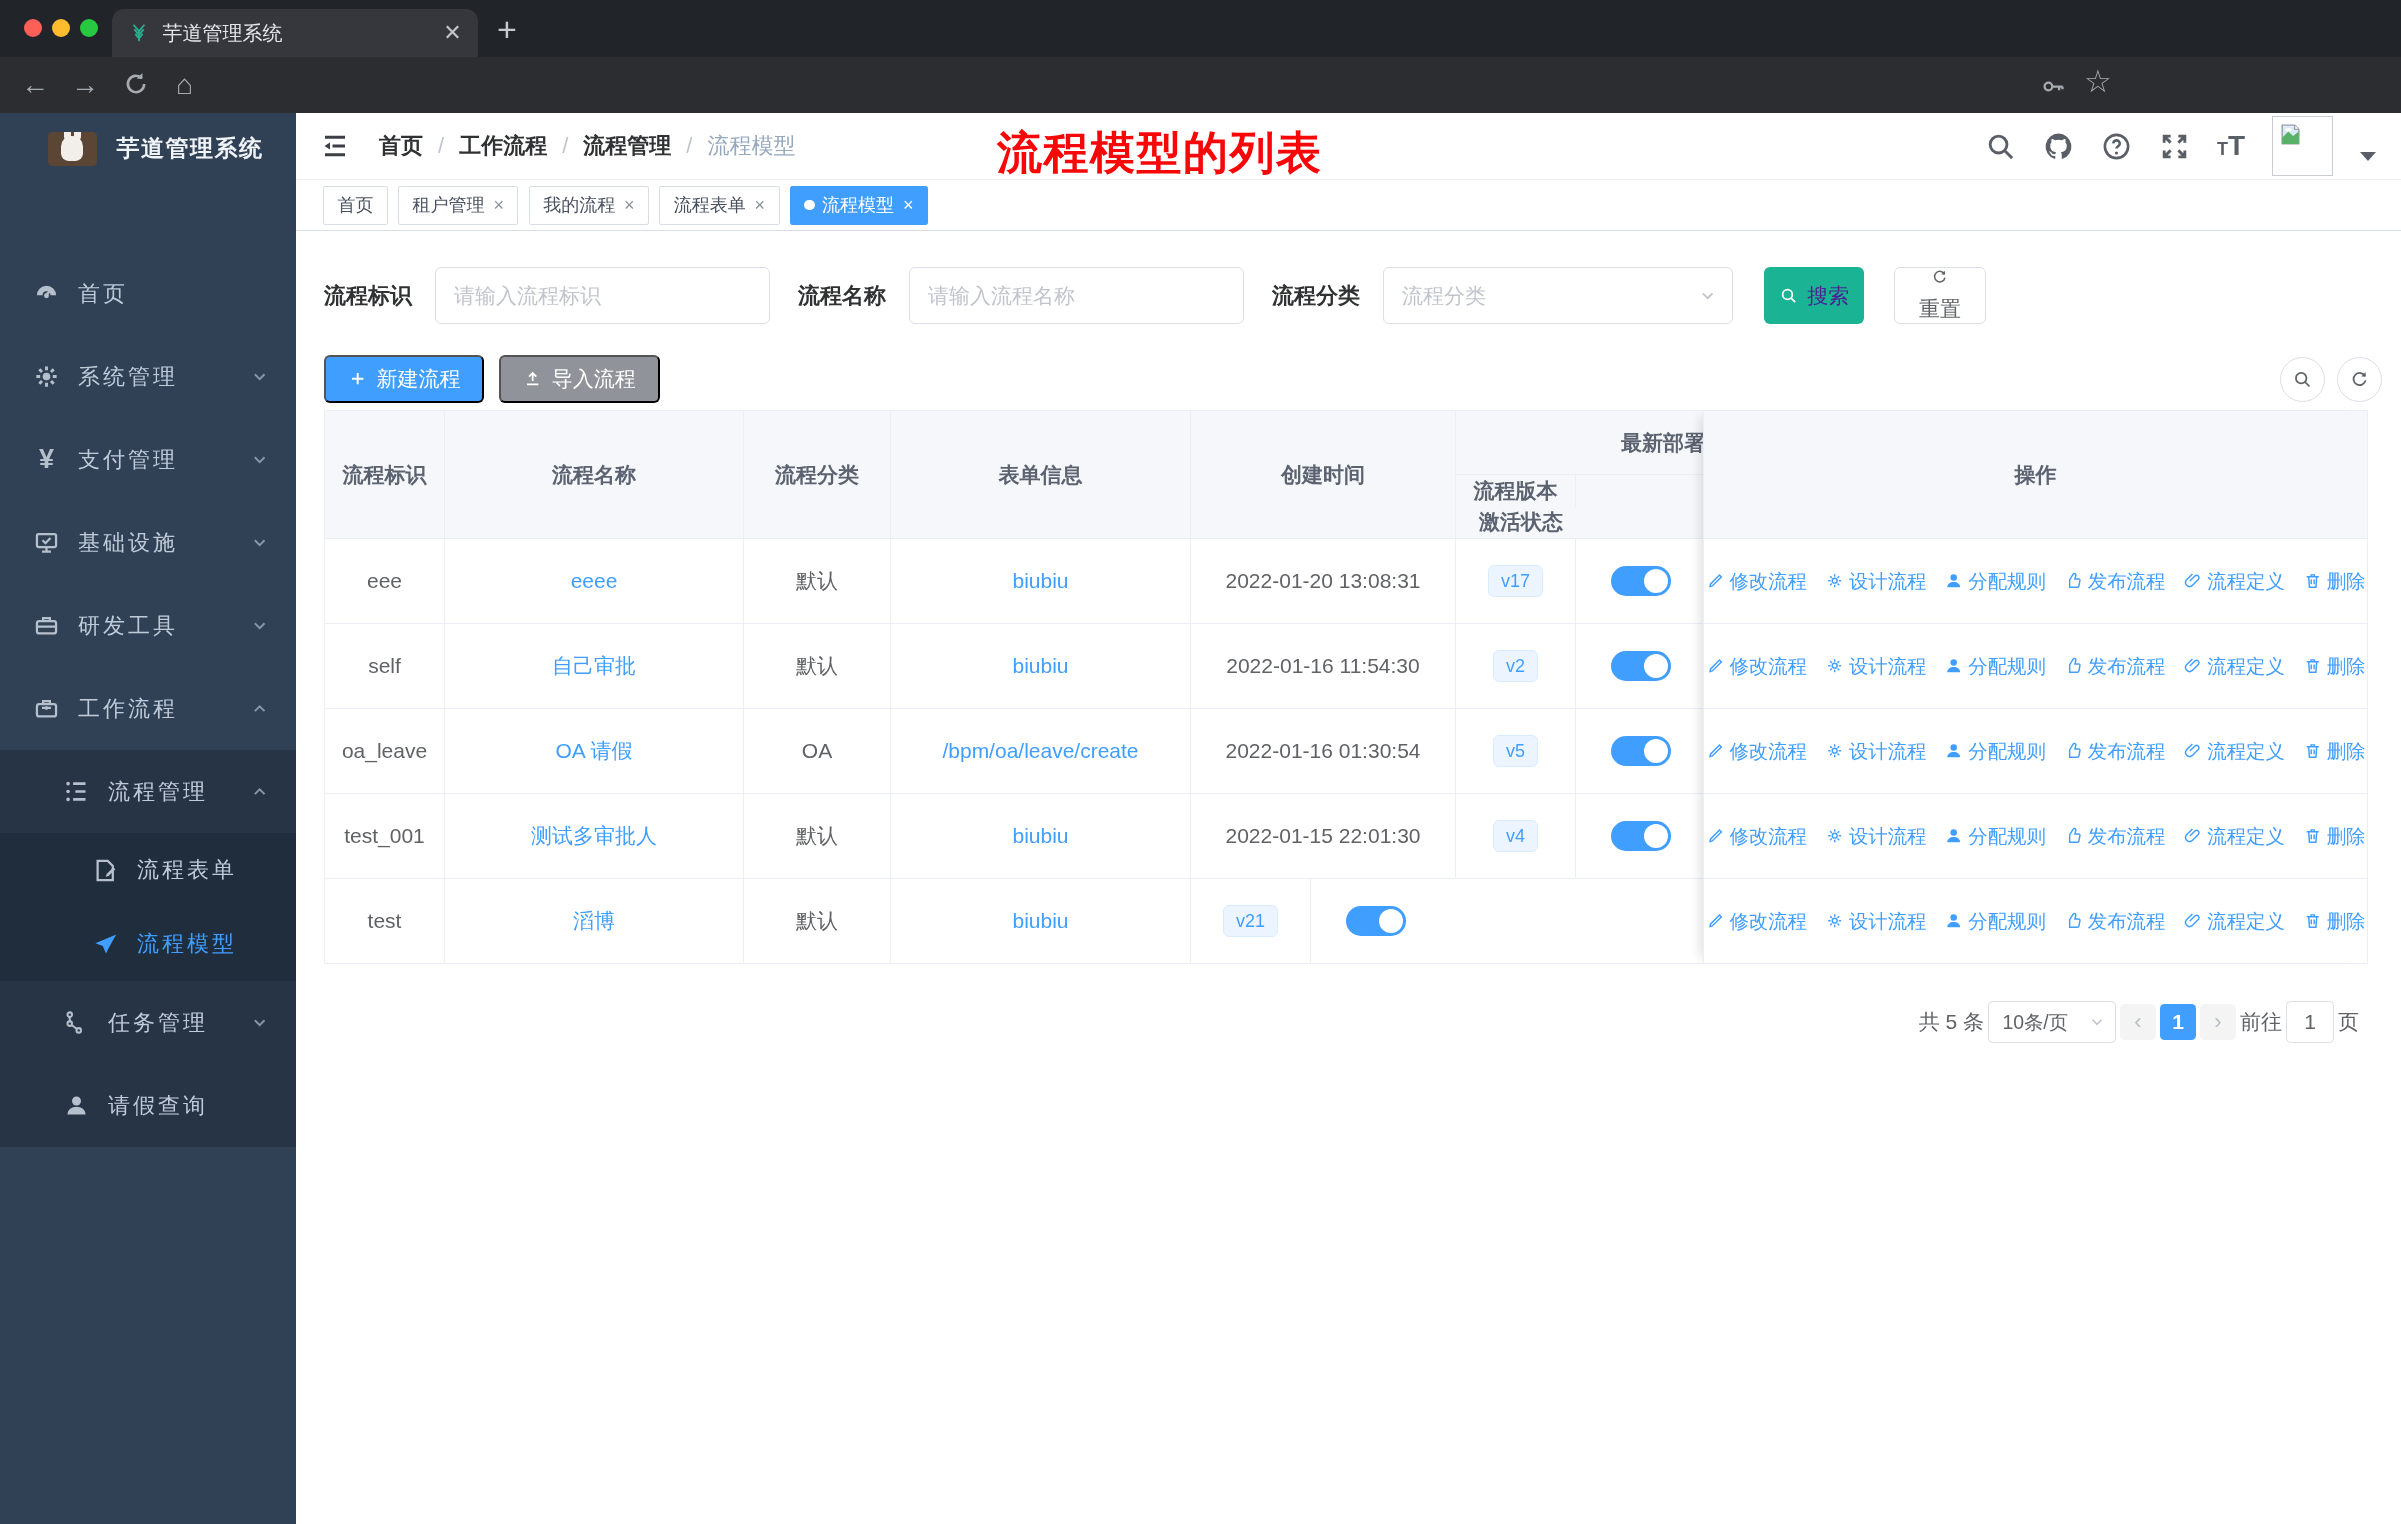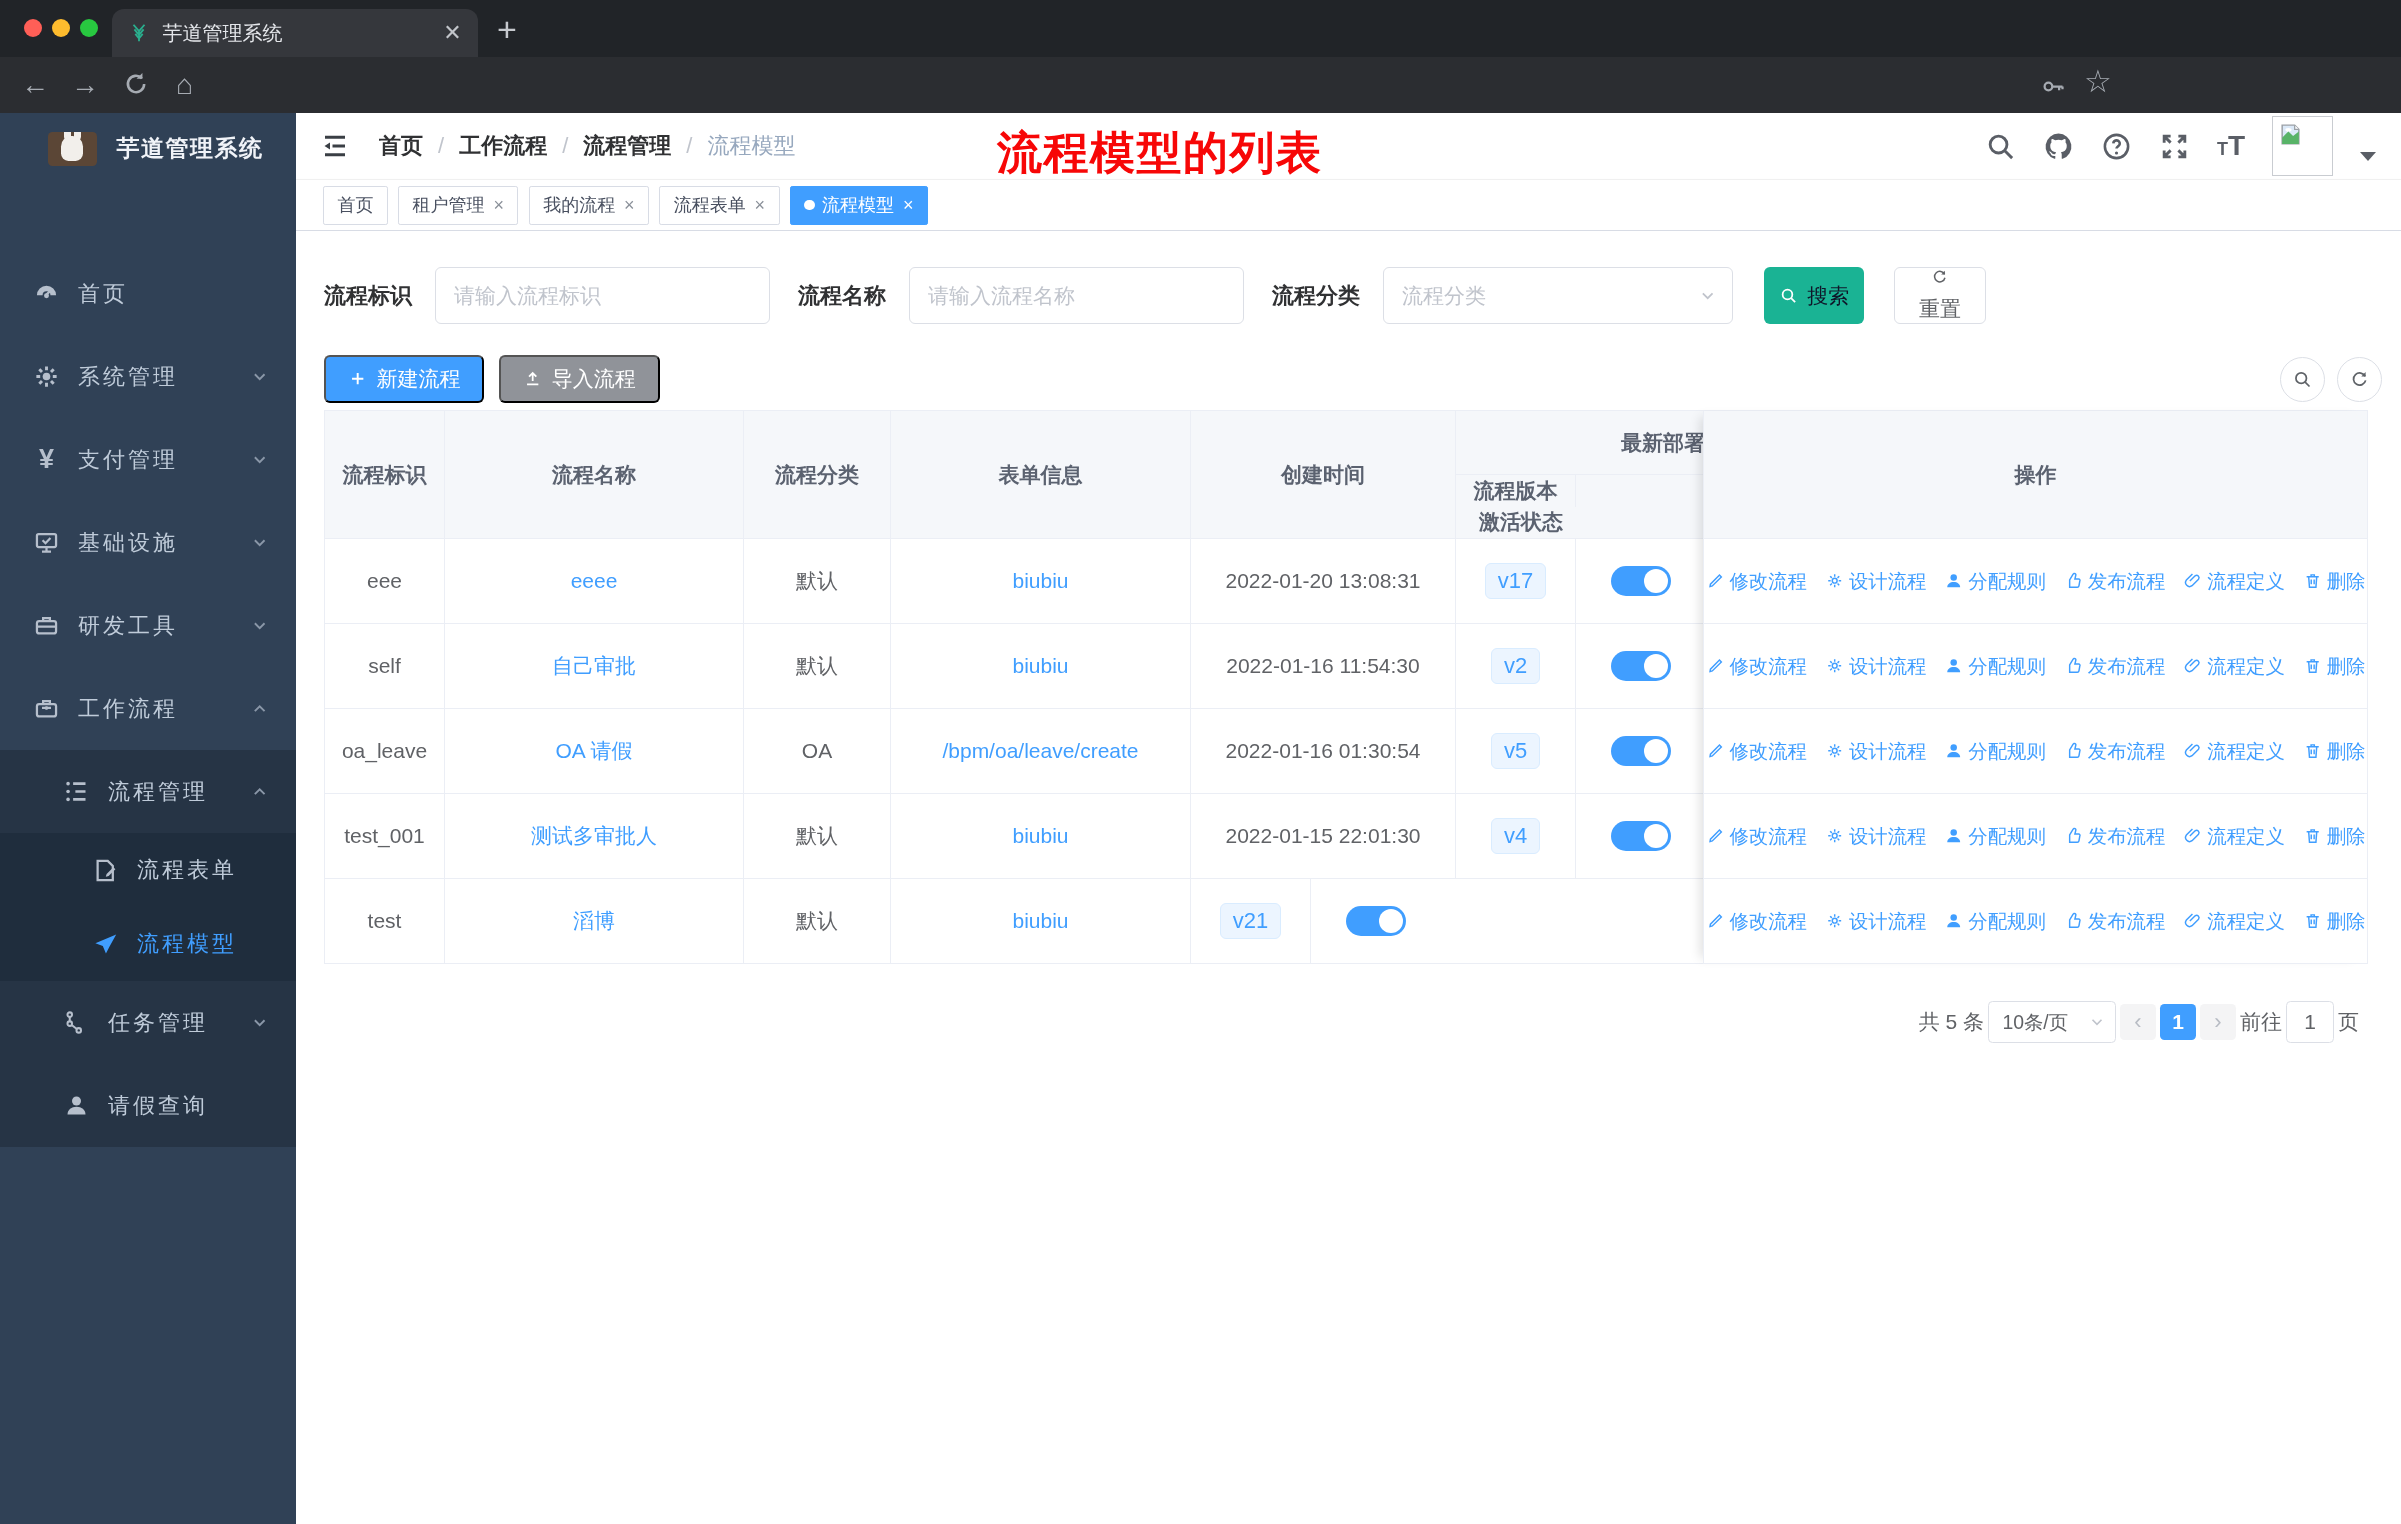--- a/index.html
+++ b/index.html
@@ -87,21 +87,21 @@
   .search-row { position:absolute; left:28px; top:36px; height:57px; display:flex; align-items:center; }
   .f-label { width:89px; font-size:22px; font-weight:bold; color:#303133; margin-right:22px; white-space:nowrap; }
   .f-input { width:335px; height:57px; border:1.5px solid #dcdfe6; border-radius:6px; font-size:21px;
              color:#606266; padding:0 18px; outline:none; margin-right:28px; font-family:inherit; }
   .f-input::placeholder { color:#c0c4cc; }
   .f-select { width:350px; height:57px; border:1.5px solid #dcdfe6; border-radius:6px; display:flex;
               align-items:center; padding:0 15px 0 18px; margin-right:31px; }
   .f-select .ph { flex:1; color:#c0c4cc; font-size:21px; }
   .btn { height:57px; border-radius:6px; display:flex; align-items:center; justify-content:center; gap:9px;
          font-size:21px; border:none; }
-  .btn-search { width:100px; background:#1ab394; color:#0f172a; margin-right:30px; }
+  .btn-search { width:100px; background:#1ab394; color:#4c1d95; margin-right:30px; }
   .btn-reset { width:92px; background:#fff; color:#606266; border:1.5px solid #dcdfe6;flex-direction:column; }
 
   .btn-row { position:absolute; left:28px; top:124px; height:48px; display:flex; gap:15px; }
   .btn2 { height:48px; border-radius:6px; padding:0 22px; display:flex; align-items:center; gap:9px; font-size:21px; }
   .btn-create { background:#409eff; color:#fff; }
   .btn-import { background:#909399; color:#fff; }
   .tool-circles { position:absolute; top:126px; right:19.4px; display:flex; gap:12px; }
   .circ { width:45px; height:45px; border-radius:50%; border:1.5px solid #dcdfe6; background:#fff;
           display:flex; align-items:center; justify-content:center; color:#5f6368; }
 
@@ -113,21 +113,21 @@
   .th-group { width:250px; position:relative; }
   .thg-top { position:absolute; left:0; top:0; right:0; height:63px; overflow:visible; }
   .thg-top span { position:absolute; left:165px; top:18px; font-size:21px; font-weight:600; color:#5b6270; white-space:nowrap; }
   .thg-bottom { position:absolute; left:0; bottom:0; right:0; height:64px; border-top:1.5px solid #ebeef5; display:flex;flex-direction:column; }
   .thg-bottom .th { height:100%; }
   .trow { display:flex; height:85px; border-bottom:1.5px solid #ebeef5; background:#fff; }
   .td { display:flex; align-items:center; justify-content:center; font-size:21px; color:#606266;
         border-right:1.5px solid #ebeef5; height:100%; text-align:center; }
   .c1{width:120px;} .c2{width:299px;} .c3{width:147px;} .c4{width:300px;} .c5{width:265px;} .c6{width:120px;} .c7{width:130px; border-right:none;}
   .link { color:#409eff; text-decoration:none; }
-  .vtag { background:#ecf5ff; border:1.5px solid #d9ecff; color:#409eff; font-size:22px; border-radius:6px; padding:6px 12px; line-height:1; }
+  .vtag { background:#ecf5ff; border:1.5px solid #d9ecff; color:#409eff; font-size:18px; border-radius:6px; padding:6px 12px; line-height:1; }
   .toggle { width:60px; height:30px; border-radius:15px; background:#409eff; position:relative; }
   .toggle .knob { position:absolute; right:3px; top:3px; width:24px; height:24px; border-radius:50%; background:#fff; }
   .t-fixed { position:absolute; right:0; top:0; width:664px; height:100%; border-left:1.5px solid #ebeef5;
              box-shadow:-9px 0 10.4px -6px rgba(0,0,0,.12); }
   .tf-head { height:128px; background:#f5f7fa; display:flex; align-items:center; justify-content:center;
              font-size:21px; font-weight:600; color:#5b6270; border-bottom:1.5px solid #ebeef5; }
   .tf-row { height:85px; background:#fff; border-bottom:1.5px solid #ebeef5; display:flex; align-items:center;
             justify-content:center; gap:18px; white-space:nowrap; }
   .act { color:#409eff; font-size:19.4px; text-decoration:none; display:inline-flex; align-items:center; gap:4.5px; }
   .ai { width:19.4px; height:19.4px; flex:none; }

